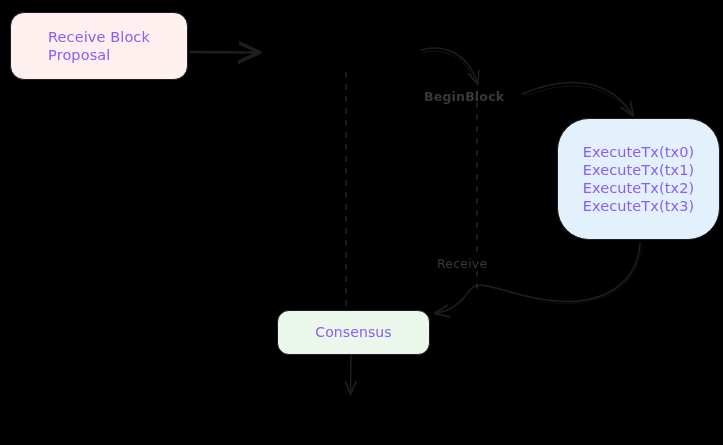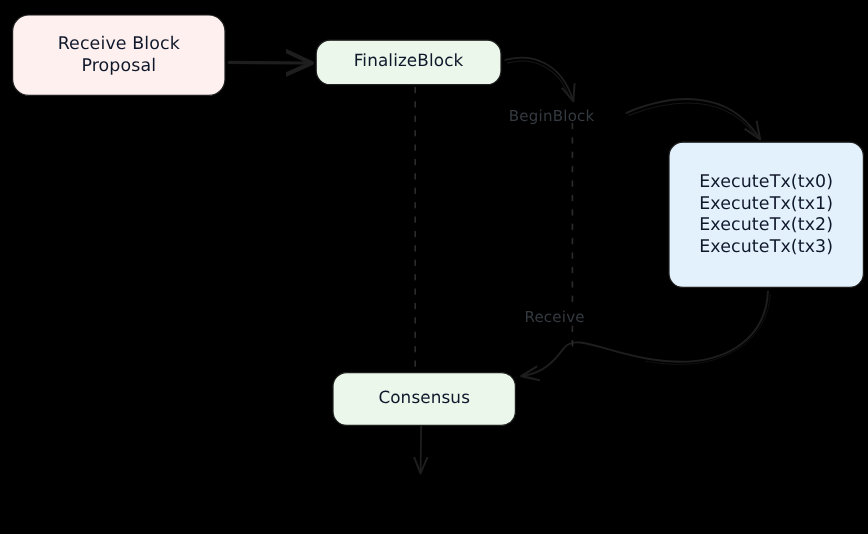--- a/index.html
+++ b/index.html
@@ -29,22 +29,21 @@
     pointer-events: none;
   }
   .node {
     position: absolute;
     box-sizing: border-box;
     display: flex;
     align-items: center;
     justify-content: center;
     border: 1.6px solid #1e1e1e;
     border-radius: 12px;
-    text-align: center;
-    color: #0f172a;
+    color: #8b5cf6;
     font-family: "DejaVu Sans", sans-serif;
     line-height: 1.25;
     letter-spacing: 0.1px;
   }
   .node-text {
     display: block;
     white-space: pre-line;
   }
   .node-pink {
     background: #fdf0ef;
@@ -59,41 +58,41 @@
     left: 10px;  top: 12px;  width: 178px; height: 68px;
     border-radius: 14px;
     font-size: 14.5px;
   }
   #node-finalize-block {
     left: 263px; top: 33px;  width: 155px; height: 38px;
     font-size: 14px;
   }
   #node-execute-tx {
     left: 557px; top: 118px; width: 163px; height: 122px;
-    border-radius: 12px;
+    border-radius: 32px;
     font-size: 14.5px;
   }
   #node-consensus {
     left: 277px; top: 310px; width: 153px; height: 45px;
     font-size: 14px;
   }
   #node-commit {
     left: 277px; top: 397px; width: 153px; height: 38px;
     font-size: 14px;
   }
   .edge-label {
     position: absolute;
     color: #343a40;
     font-family: "DejaVu Sans", sans-serif;
     font-size: 12.5px;
     letter-spacing: 0.2px;
     white-space: nowrap;
   }
   #label-begin-block {
-    left: 424px; top: 89px;
+    left: 424px; top: 89px; font-weight: bold;
   }
   #label-end-block {
     left: 437px; top: 256px;
   }
 </style>
 </head>
 <body>
 
 <div id="canvas">
 
@@ -142,23 +141,20 @@
     <g>
       <path d="M 477 272 L 477 288" fill="none" stroke="#2b2b2b" stroke-width="1.4" stroke-dasharray="4 8" stroke-linecap="round"></path>
     </g>
   </svg>
 
   <div class="node node-pink" id="node-receive-block-proposal">
     <span class="node-text">Receive Block
 Proposal</span>
   </div>
 
-  <div class="node node-green" id="node-finalize-block">
-    <span class="node-text">FinalizeBlock</span>
-  </div>
 
   <div class="node node-blue" id="node-execute-tx">
     <span class="node-text">ExecuteTx(tx0)
 ExecuteTx(tx1)
 ExecuteTx(tx2)
 ExecuteTx(tx3)</span>
   </div>
 
   <div class="node node-green" id="node-consensus">
     <span class="node-text">Consensus</span>

